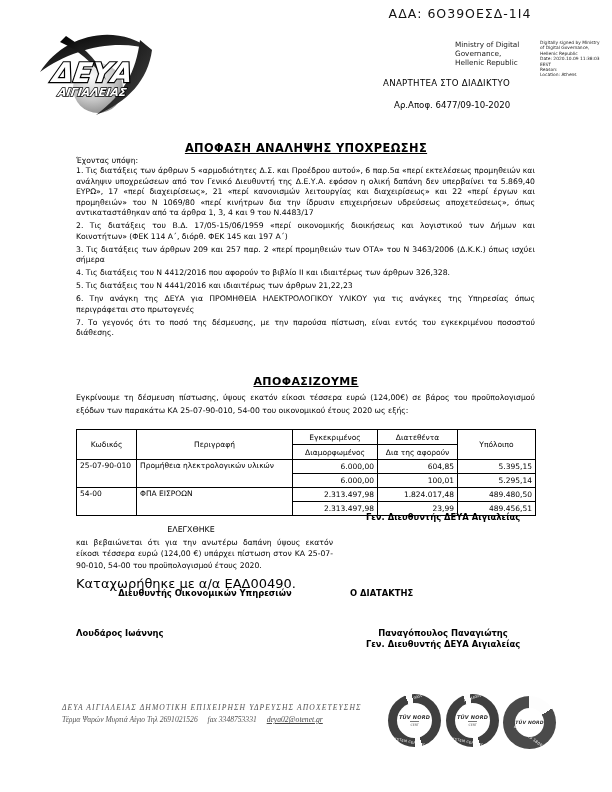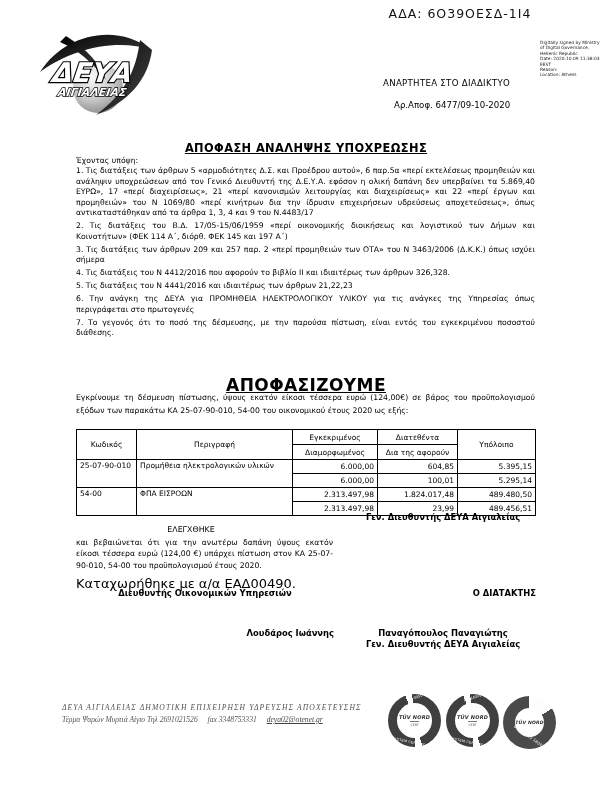--- a/index.html
+++ b/index.html
@@ -9,42 +9,42 @@
   
   .ada{left:330px;top:6px;width:260px;text-align:center;font-size:12.5px;letter-spacing:1px;color:#111;}
   .logo{left:36px;top:22px;}
   .ministry{left:455px;top:40px;width:80px;font-size:7.3px;line-height:9px;color:#1a1a1a;}
   .stamp{left:540px;top:40px;width:70px;font-size:4.4px;line-height:5.4px;color:#222;}
   .anartitea{left:383px;top:78px;font-size:8.6px;letter-spacing:.3px;}
   .apof{left:394px;top:100px;font-size:8.6px;}
   
   .doc-title{left:0;top:141px;width:612px;text-align:center;font-size:11.4px;font-weight:bold;
              text-decoration:underline;letter-spacing:.4px;}
-  .decide-head{left:0;top:375px;width:612px;text-align:center;font-size:17px;font-weight:bold;
+  .decide-head{left:0;top:375px;width:612px;text-align:center;font-size:11px;font-weight:bold;
              text-decoration:underline;letter-spacing:.4px;}
   
   .body-block{left:76px;top:156px;width:459px;}
   .body-block p{margin:0 0 2.6px 0;font-size:7.7px;line-height:10.45px;text-align:justify;}
   .body-block p.intro{text-align:left;margin-bottom:0;}
   .decide-para{left:76px;top:392px;width:459px;font-size:7.7px;line-height:12.6px;text-align:justify;margin:0;}
   
   .budget-table{left:76px;top:429px;width:459px;border-collapse:collapse;table-layout:fixed;}
   .budget-table td{border:1px solid #000;font-size:7.5px;padding:1px 3px;overflow:hidden;}
   .budget-table td.hdr{text-align:center;vertical-align:middle;height:12px;}
   .budget-table td.num{text-align:right;height:11px;}
   .budget-table td.code,.budget-table td.desc{vertical-align:top;}
   
   .fin-left-title{left:76px;top:512px;width:258px;text-align:center;font-weight:bold;font-size:8.4px;}
   .fin-checked{left:76px;top:525px;width:230px;text-align:center;font-size:7.9px;}
   .fin-body{left:76px;top:537px;width:257px;font-size:7.7px;line-height:11.4px;text-align:justify;margin:0;}
   .fin-registered{left:76px;top:576px;font-size:13px;}
   .fin-left-role{left:76px;top:588px;width:258px;text-align:center;font-weight:bold;font-size:8.4px;}
   .fin-right-title{left:350px;top:512px;width:186px;text-align:center;font-weight:bold;font-size:8.4px;}
-  .fin-right-role{left:350px;top:588px;width:186px;text-align:right;font-weight:bold;font-size:8.4px;}
-  .sig-left{left:76px;top:628px;width:258px;text-align:right;font-weight:bold;font-size:8.4px;}
+  .fin-right-role{left:350px;top:588px;width:186px;text-align:left;font-weight:bold;font-size:8.4px;}
+  .sig-left{left:76px;top:628px;width:258px;text-align:left;font-weight:bold;font-size:8.4px;}
   .sig-right{left:350px;top:628px;width:186px;text-align:center;font-weight:bold;font-size:8.4px;line-height:11.2px;}
   
   .footer{left:62px;top:703px;width:332px;font-family:"Liberation Serif",serif;font-style:italic;
           color:#555;font-size:7.6px;}
   .footer .f1{letter-spacing:1.1px;margin-bottom:3px;}
   .footer .f2 span{margin-right:8px;}
   .footer .email{text-decoration:underline;color:#444;}
   
   .seal{position:absolute;width:53px;height:53px;border-radius:50%;}
   .seal .ring{position:absolute;inset:0;border-radius:50%;
@@ -82,20 +82,25 @@
       </linearGradient>
     </defs>
     <circle cx="62" cy="66" r="25" fill="url(#sphereGrad)"></circle>
     <path d="M4 50 C28 12 80 0 116 28 C82 16 36 26 4 50 Z" fill="url(#wingGrad)"></path>
     <path d="M116 28 C112 58 92 80 60 93 C88 72 100 50 104 18 Z" fill="url(#wingGrad)"></path>
     <path d="M30 14 C52 28 64 42 70 58 C56 40 42 28 24 20 Z" fill="url(#wingGrad)"></path>
     <text x="24" y="60" font-size="27" font-style="italic" font-weight="bold" fill="#ffffff" stroke="#000000" stroke-width="2.4" style="paint-order:stroke" transform="skewX(-8)" font-family="DejaVu Sans, sans-serif">ΔΕΥΑ</text>
     <text x="32" y="74" font-size="11" font-style="italic" font-weight="bold" fill="#ffffff" stroke="#000000" stroke-width="1.4" style="paint-order:stroke" transform="skewX(-8)" font-family="DejaVu Sans, sans-serif">ΑΙΓΙΑΛΕΙΑΣ</text>
   </svg>
 
+  <div class="abs ministry">
+    <div>Ministry of Digital</div>
+    <div>Governance,</div>
+    <div>Hellenic Republic</div>
+  </div>
 
   <div class="abs stamp">
     <div>Digitally signed by Ministry</div>
     <div>of Digital Governance,</div>
     <div>Hellenic Republic</div>
     <div>Date: 2020.10.09 11:38:03</div>
     <div>EEST</div>
     <div>Reason:</div>
     <div>Location: Athens</div>
   </div>

